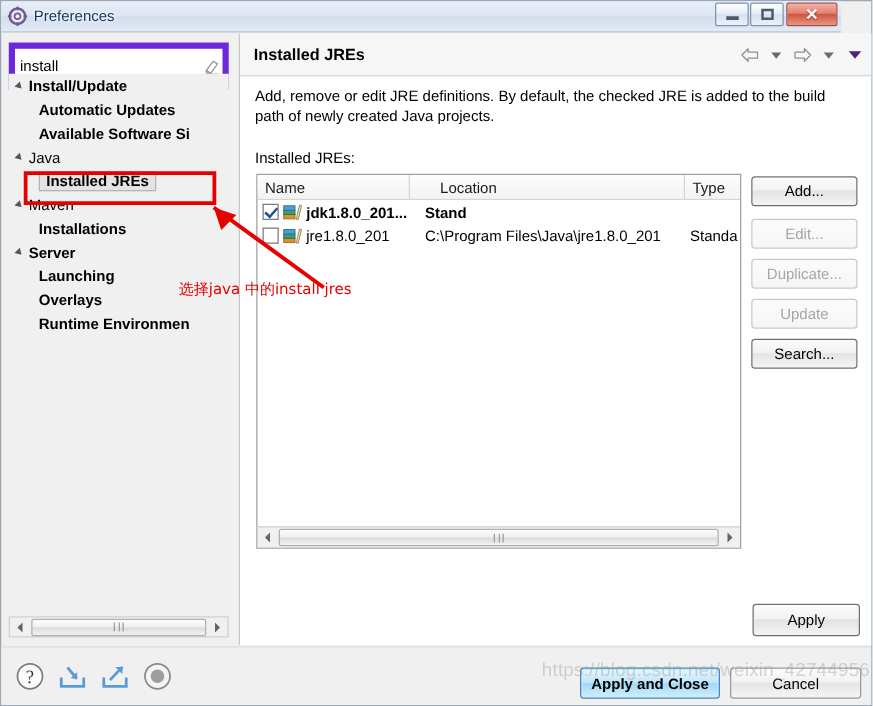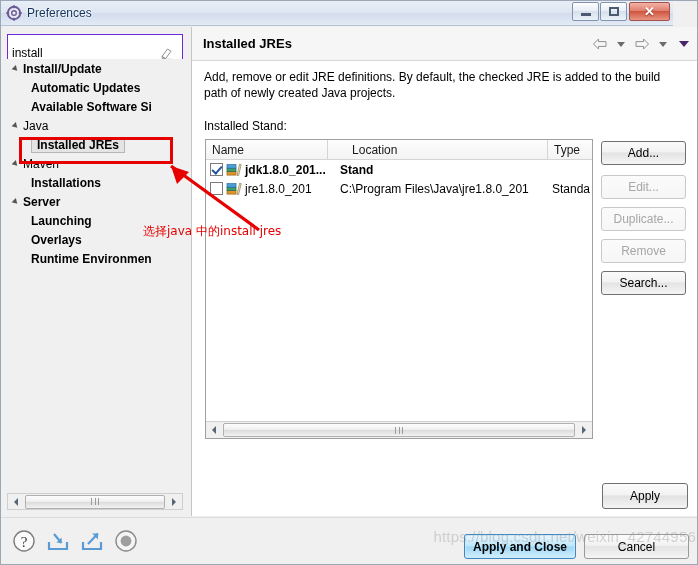--- a/index.html
+++ b/index.html
@@ -53,21 +53,21 @@
   .close-glyph {
     color: #fff; font-size: 13px; font-weight: bold;
     font-family: "Liberation Serif", serif;
     text-shadow: 0 1px 1px #8a2f22;
     line-height: 1;
   }
 
   
   #filter-box {
     position: absolute; left: 6px; top: 33px; width: 176px; height: 38px;
-    background: #fff; border: 1px solid #6d28d9;
+    background: #fff; border: 5px solid #6d28d9;
     display: flex; align-items: center;
   }
   #filter-input {
     border: 0; outline: 0; background: transparent;
     font-family: "Liberation Sans", sans-serif; font-size: 12px;
     color: #000; padding-left: 4px; width: 148px; height: 17px;
   }
   #filter-clear {
     width: 20px; height: 19px; display: flex;
     align-items: center; justify-content: center;
@@ -395,21 +395,21 @@
         <span class="nav-item">
             <i class="chev-dn"></i>
           </span>
         <span class="nav-item">
             <i class="chev-dn purple"></i>
           </span>
       </div>
     </div>
 
     <div id="desc">Add, remove or edit JRE definitions. By default, the checked JRE is added to the build path of newly created Java projects.</div>
-    <div id="list-label">Installed Stand:</div>
+    <div id="list-label">Installed JREs:</div>
 
     <div id="table-wrap">
       <div id="thead">
           <div class="th c0">Name</div>
           <div class="th c1">Location</div>
           <div class="th c2">Type</div>
         </div>
       <div id="tbody">
           <div class="trow bold">
             <div class="td c0">
@@ -452,21 +452,21 @@
         </span>
         <span class="sb-arrow">
             <i class="tri-r"></i>
           </span>
       </div>
     </div>
 
     <div class="sbtn" id="btn-add">Add...</div>
     <div class="sbtn disabled" id="btn-edit">Edit...</div>
     <div class="sbtn disabled" id="btn-duplicate">Duplicate...</div>
-    <div class="sbtn disabled" id="btn-remove">Remove</div>
+    <div class="sbtn disabled" id="btn-remove">Update</div>
     <div class="sbtn" id="btn-search">Search...</div>
 
     <div id="btn-apply">Apply</div>
   </div>
 
   <div id="bottom-bar">
     <span class="bicon" id="ic-help">
       <svg width="26" height="26" viewBox="0 0 26 26">
         <circle cx="13" cy="13" r="10" fill="#fbfbfb" stroke="#7d7d7d" stroke-width="1.4"></circle>
         <text x="13" y="18.5" font-family="Liberation Serif, serif" font-size="15" fill="#3a3a3a" text-anchor="middle">?</text>

